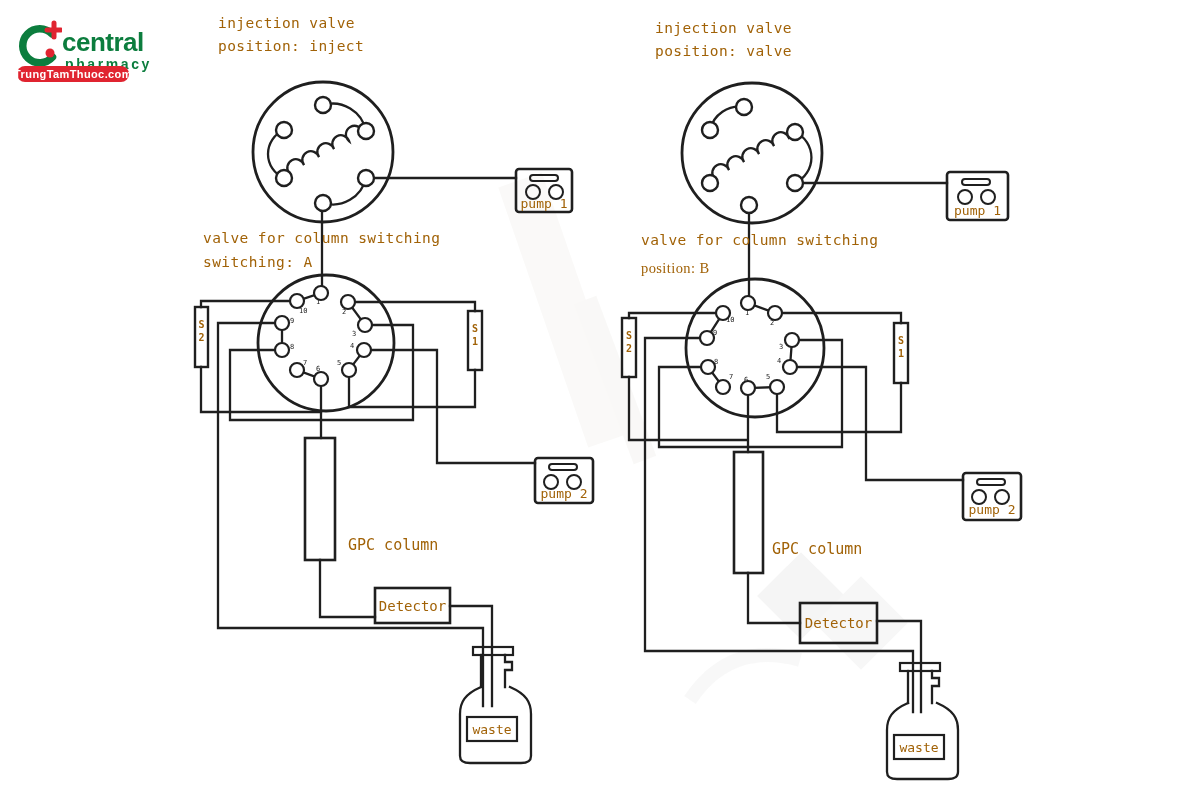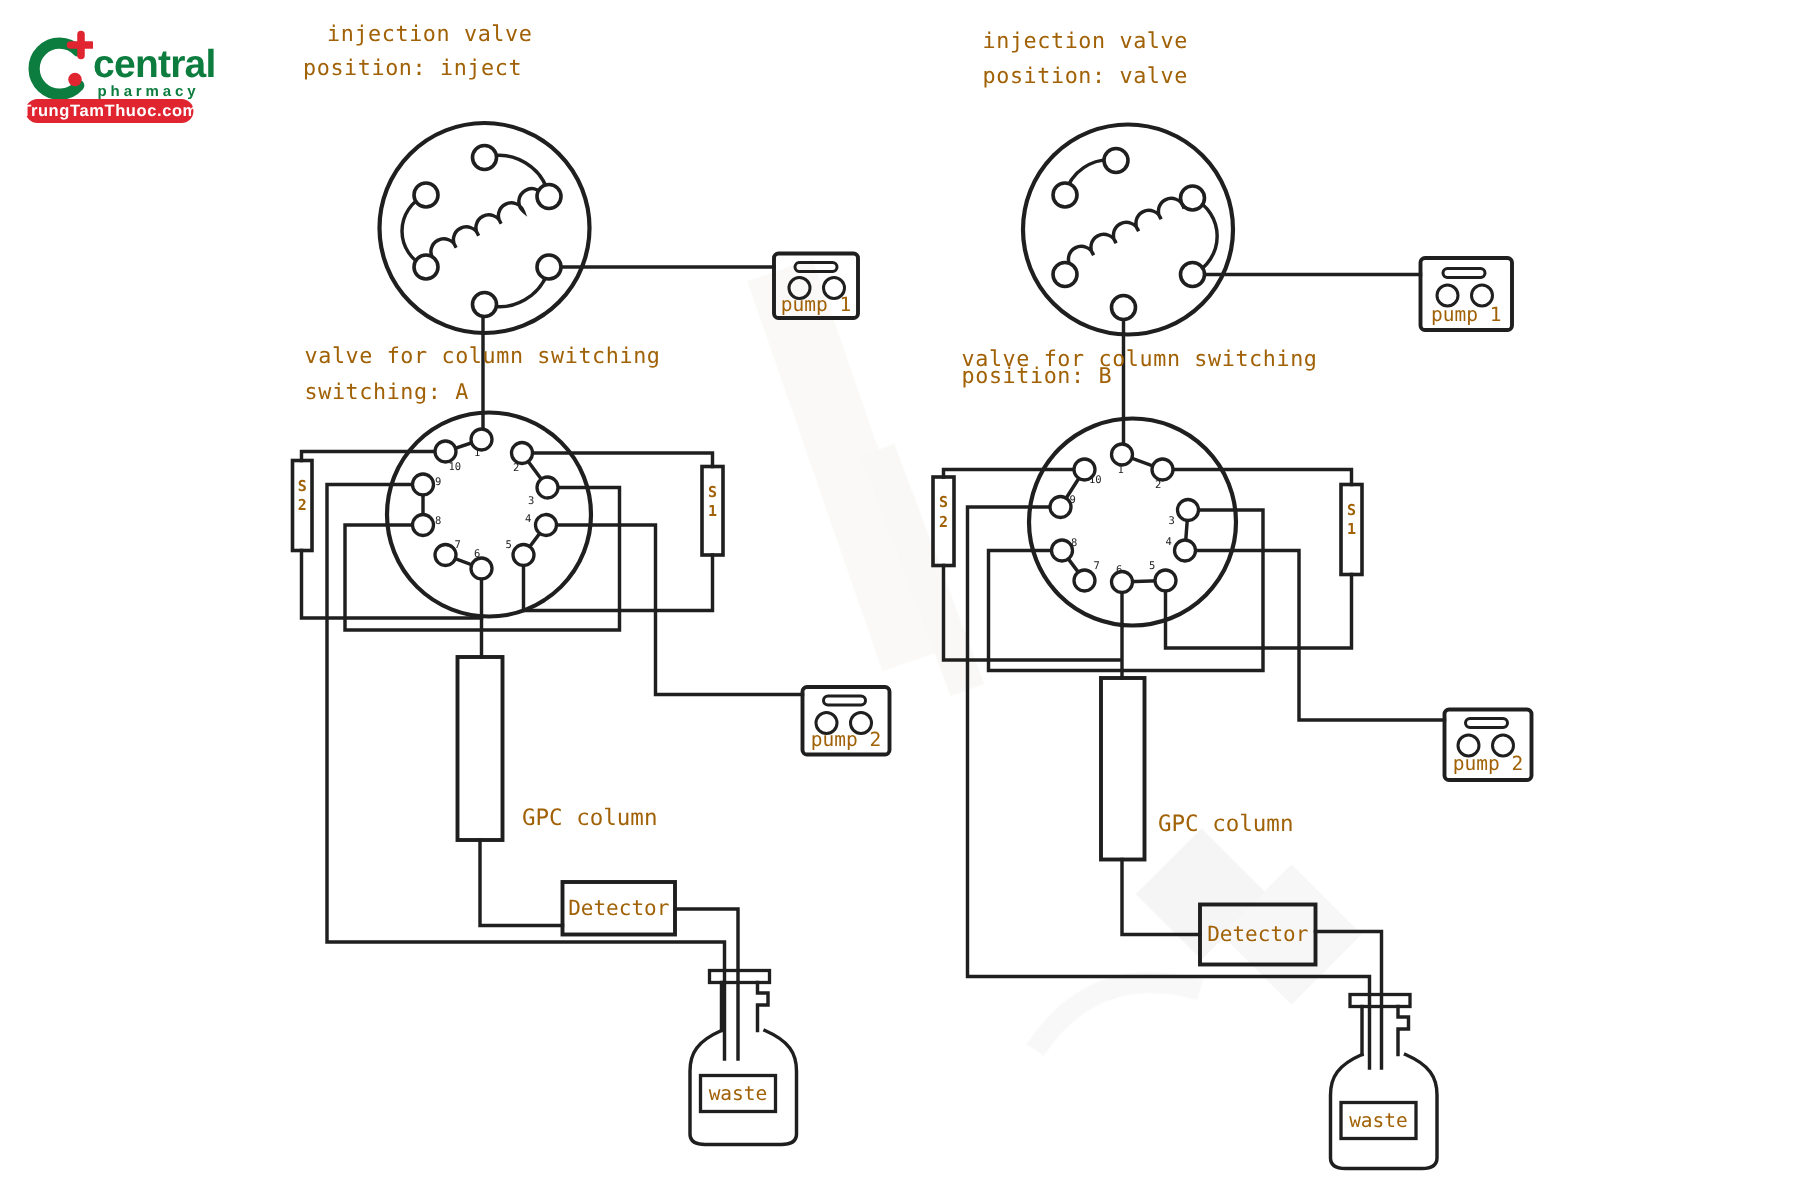--- a/index.html
+++ b/index.html
@@ -8,21 +8,21 @@
   svg{position:absolute;left:0;top:0;}
   .lbl{position:absolute;white-space:pre;color:#a16207;}
   .t145{font-size:14.5px;letter-spacing:.4px;}
   .pumplbl{font-size:13px;text-align:right;}
   .boxlbl{display:flex;align-items:center;justify-content:center;}
   .scol{font-size:10px;font-weight:bold;line-height:1.25;text-align:center;}
   .pn{position:absolute;font-size:7px;color:#222;line-height:1;}
   
   .logo{position:absolute;left:10px;top:18px;width:180px;height:70px;font-family:"Liberation Sans",sans-serif;}
   .logo .brand{position:absolute;left:52px;top:9px;font-size:26px;font-weight:bold;color:#0c7d3e;letter-spacing:-0.5px;}
-  .logo .tag{position:absolute;left:55px;top:38px;font-size:10px;font-weight:bold;color:#0c7d3e;letter-spacing:2.6px;}
+  .logo .tag{position:absolute;left:55px;top:38px;font-size:14px;font-weight:bold;color:#0c7d3e;letter-spacing:2.6px;}
   .logo .pill{position:absolute;left:7px;top:48px;width:112px;height:16px;background:#e02430;border-radius:9px;
               color:#fff;font-size:11px;font-weight:bold;display:flex;align-items:center;justify-content:center;letter-spacing:.4px;}
 </style>
 </head>
 <body>
 
 <div class="page">
 
 <svg width="1200" height="800" viewBox="0 0 1200 800">
 
@@ -202,21 +202,21 @@
     <path d="M38,14 A17,17 0 1 0 38.5,37" stroke="#0c7d3e" stroke-width="7.5" fill="none" stroke-linecap="round"></path>
     <circle cx="36" cy="33" r="4.5" fill="#e02430"></circle>
     <path d="M40,3 v14 M33,10 h14" stroke="#e02430" stroke-width="5" stroke-linecap="round"></path>
   </svg>
   <span class="brand">central</span>
   <span class="tag">pharmacy</span>
   <div class="pill">TrungTamThuoc.com</div>
 </div>
 
 <span class="lbl t145" style="left:218px;top:15px;">injection valve</span>
-<span class="lbl t145" style="left:202px;top:38px;text-align:center;">position: inject</span>
+<span class="lbl t145" style="left:218px;top:38px;text-align:center;">position: inject</span>
 <span class="lbl t145" style="left:203px;top:230px;">valve for column switching</span>
 <span class="lbl t145" style="left:203px;top:254px;">switching: A</span>
 <span class="lbl pumplbl boxlbl" style="left:516px;top:196px;width:56px;">pump 1</span>
 <span class="lbl pumplbl boxlbl" style="left:533px;top:486px;width:62px;">pump 2</span>
 <span class="lbl scol" style="left:195px;top:319px;width:13px;"><span>S</span><br><span>2</span></span>
 <span class="lbl scol" style="left:468px;top:323px;width:14px;"><span>S</span><br><span>1</span></span>
 <span class="lbl" style="left:348px;top:536px;font-size:15px;">GPC column</span>
 <span class="lbl boxlbl" style="left:375px;top:588px;width:75px;height:35px;font-size:14px;">Detector</span>
 <span class="lbl boxlbl" style="left:467px;top:717px;width:50px;height:24px;font-size:13px;">waste</span>
 
@@ -227,21 +227,21 @@
 <span class="pn" style="left:337px;top:360px;">5</span>
 <span class="pn" style="left:316px;top:366px;">6</span>
 <span class="pn" style="left:303px;top:360px;">7</span>
 <span class="pn" style="left:290px;top:344px;">8</span>
 <span class="pn" style="left:290px;top:318px;">9</span>
 <span class="pn" style="left:299px;top:308px;">10</span>
 
 <span class="lbl t145" style="left:655px;top:20px;">injection valve</span>
 <span class="lbl t145" style="left:655px;top:43px;">position: valve</span>
 <span class="lbl t145" style="left:641px;top:232px;">valve for column switching</span>
-<span class="lbl t145" style="left:641px;top:243px;">position: B</span>
+<span class="lbl t145" style="left:641px;top:260px;font-family:Liberation Serif, serif;">position: B</span>
 <span class="lbl pumplbl boxlbl" style="left:947px;top:203px;width:61px;">pump 1</span>
 <span class="lbl pumplbl boxlbl" style="left:961px;top:502px;width:62px;">pump 2</span>
 <span class="lbl scol" style="left:622px;top:330px;width:14px;"><span>S</span><br><span>2</span></span>
 <span class="lbl scol" style="left:894px;top:335px;width:14px;"><span>S</span><br><span>1</span></span>
 <span class="lbl" style="left:772px;top:540px;font-size:15px;">GPC column</span>
 <span class="lbl boxlbl" style="left:800px;top:603px;width:77px;height:40px;font-size:14px;">Detector</span>
 <span class="lbl boxlbl" style="left:894px;top:735px;width:50px;height:24px;font-size:13px;">waste</span>
 
 <span class="pn" style="left:745px;top:310px;">1</span>
 <span class="pn" style="left:770px;top:320px;">2</span>

